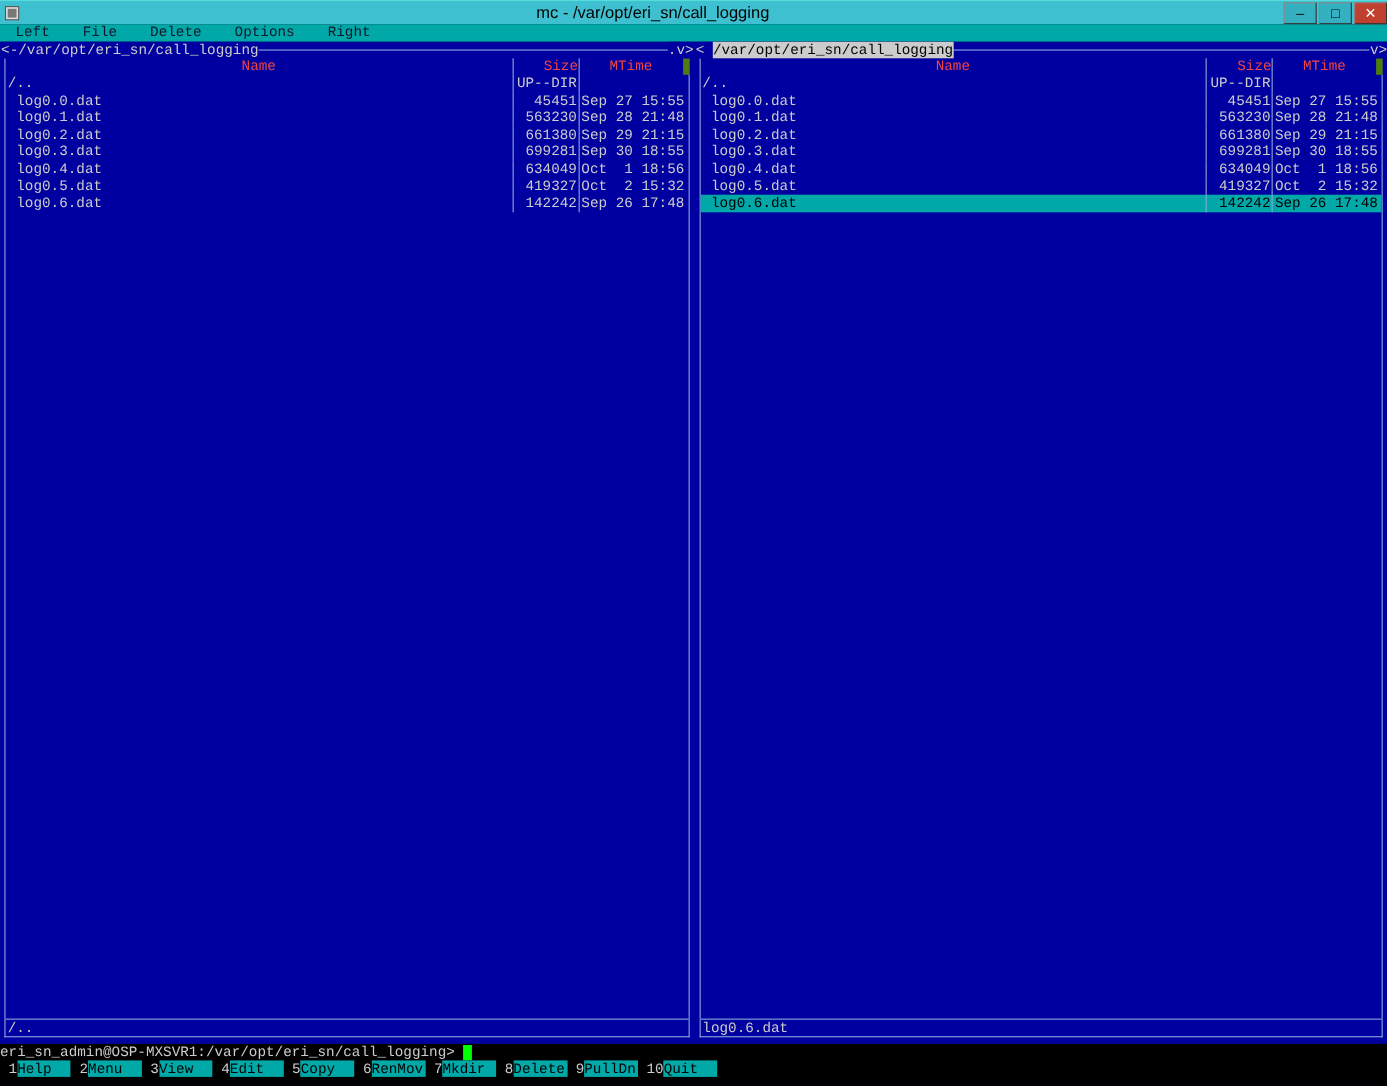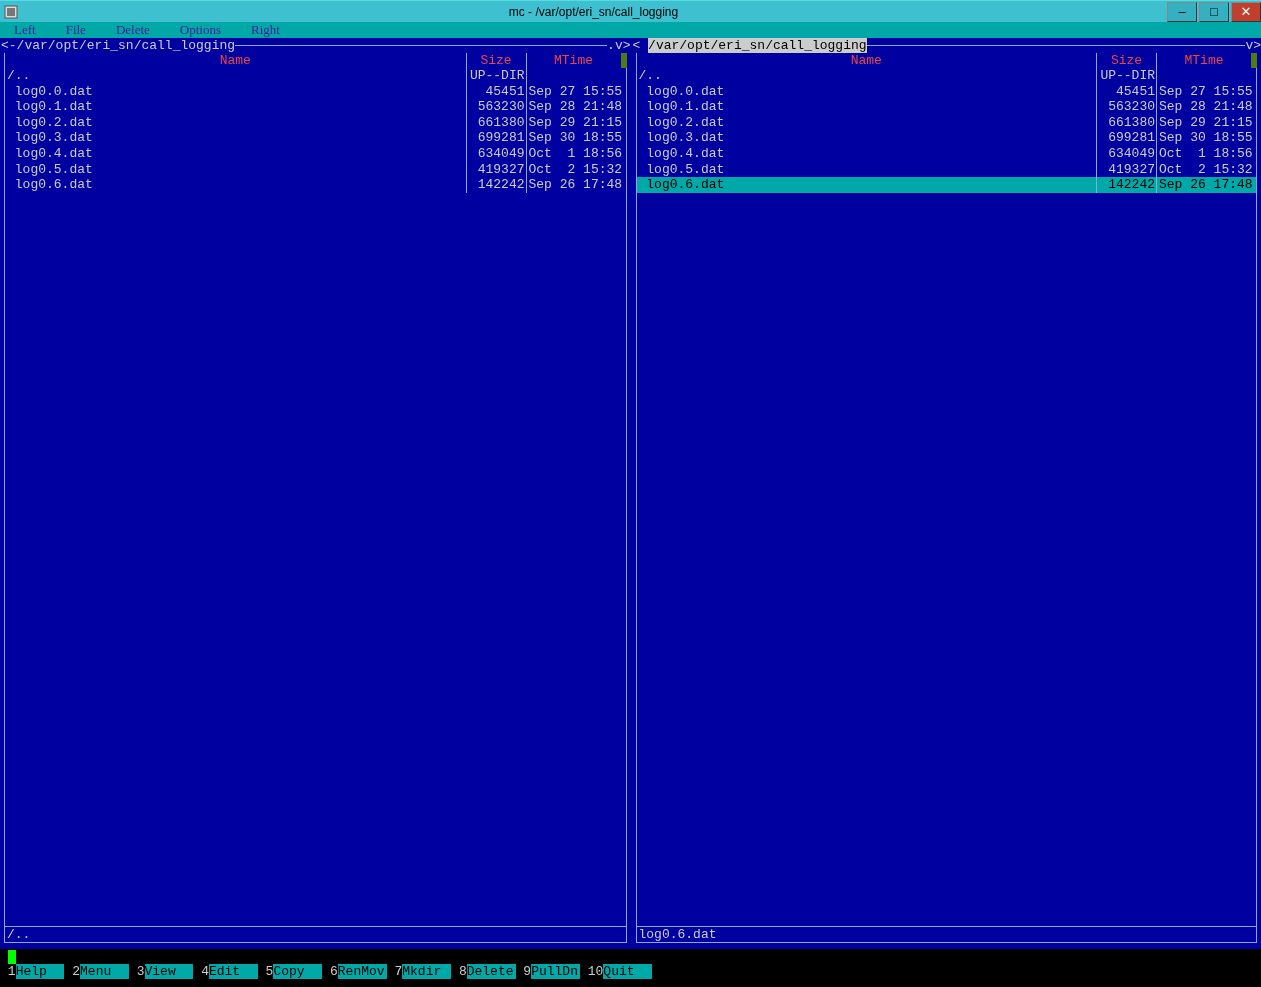--- a/index.html
+++ b/index.html
@@ -25,42 +25,41 @@
     display: flex;
     align-items: center;
     justify-content: center;
     font-size: 12px;
   }
   .titlebar-title {
     flex: 1;
     text-align: center;
     color: #000;
     font-family: "Segoe UI", sans-serif;
-    font-size: 12px;
+    font-size: 15px;
   }
   .winbtn {
     width: 30px;
     height: 20px;
     display: flex;
     align-items: center;
     justify-content: center;
     border: 1px outset #888;
     margin-left: 2px;
     background: #35b0c0;
     font-family: sans-serif;
     color:#000;
   }
   .winbtn.close { background: #c04030; color:#fff;}
   .menubar {
     height: 16px;
     background: #00a8a8;
-    color: #4c1d95;
+    color: #0f172a;
     display: flex;
     padding-left: 4px;
-    font-family: Liberation Serif, serif;
   }
   .menubar span {
     padding: 0 20px 0 10px;
     white-space: pre;
   }
   .main {
     display: flex;
     height: 911px;
     background: #0000a0;
   }
@@ -100,21 +99,21 @@
     color: #ccc;
     background: #0000a0;
     white-space: pre;
   }
   .col-head {
     display: flex;
     color: #ef4444;
     height: 15px;
   }
   .col-head .c-name { flex: 1; text-align: center; border-left:1px solid #8ad; border-right:1px solid #8ad;}
-  .col-head .c-size { width: 60px; text-align: center; border-right:1px solid #8ad;}
+  .col-head .c-size { width: 60px; text-align: right; border-right:1px solid #8ad;}
   .col-head .c-mtime { width: 100px; text-align: center; border-right:6px solid #4d7c0f;}
   .rows {
     flex: 1;
     border-left:1px solid #8ad;
     border-right:1px solid #8ad;
     position: relative;
   }
   .row {
     display: flex;
     height: 15.6px;
@@ -238,15 +237,15 @@
           <div class="row sel"><div class="c-name"> log0.6.dat</div><div class="c-size">142242</div><div class="c-mtime">Sep 26 17:48</div></div>
         </div>
       <div class="sep-line"></div>
       <div class="status-row"> log0.6.dat</div>
     </div>
   </div>
 
 </div>
 
 <div class="bottom">
-  <div class="prompt-line"> <span class="cursor"></span></div>
+  <div class="prompt-line"><span class="prompt-user">eri_sn_admin@OSP-MXSVR1:/var/opt/eri_sn/call_logging&gt;</span> <span class="cursor"></span></div>
   <div class="fkeys" id="fkeys"><span> <span class="num">1</span><span class="lbl">Help  </span></span><span> <span class="num">2</span><span class="lbl">Menu  </span></span><span> <span class="num">3</span><span class="lbl">View  </span></span><span> <span class="num">4</span><span class="lbl">Edit  </span></span><span> <span class="num">5</span><span class="lbl">Copy  </span></span><span> <span class="num">6</span><span class="lbl">RenMov</span></span><span> <span class="num">7</span><span class="lbl">Mkdir </span></span><span> <span class="num">8</span><span class="lbl">Delete</span></span><span> <span class="num">9</span><span class="lbl">PullDn</span></span><span> <span class="num">10</span><span class="lbl">Quit  </span></span></div>
 </div>
 
 </body></html>

